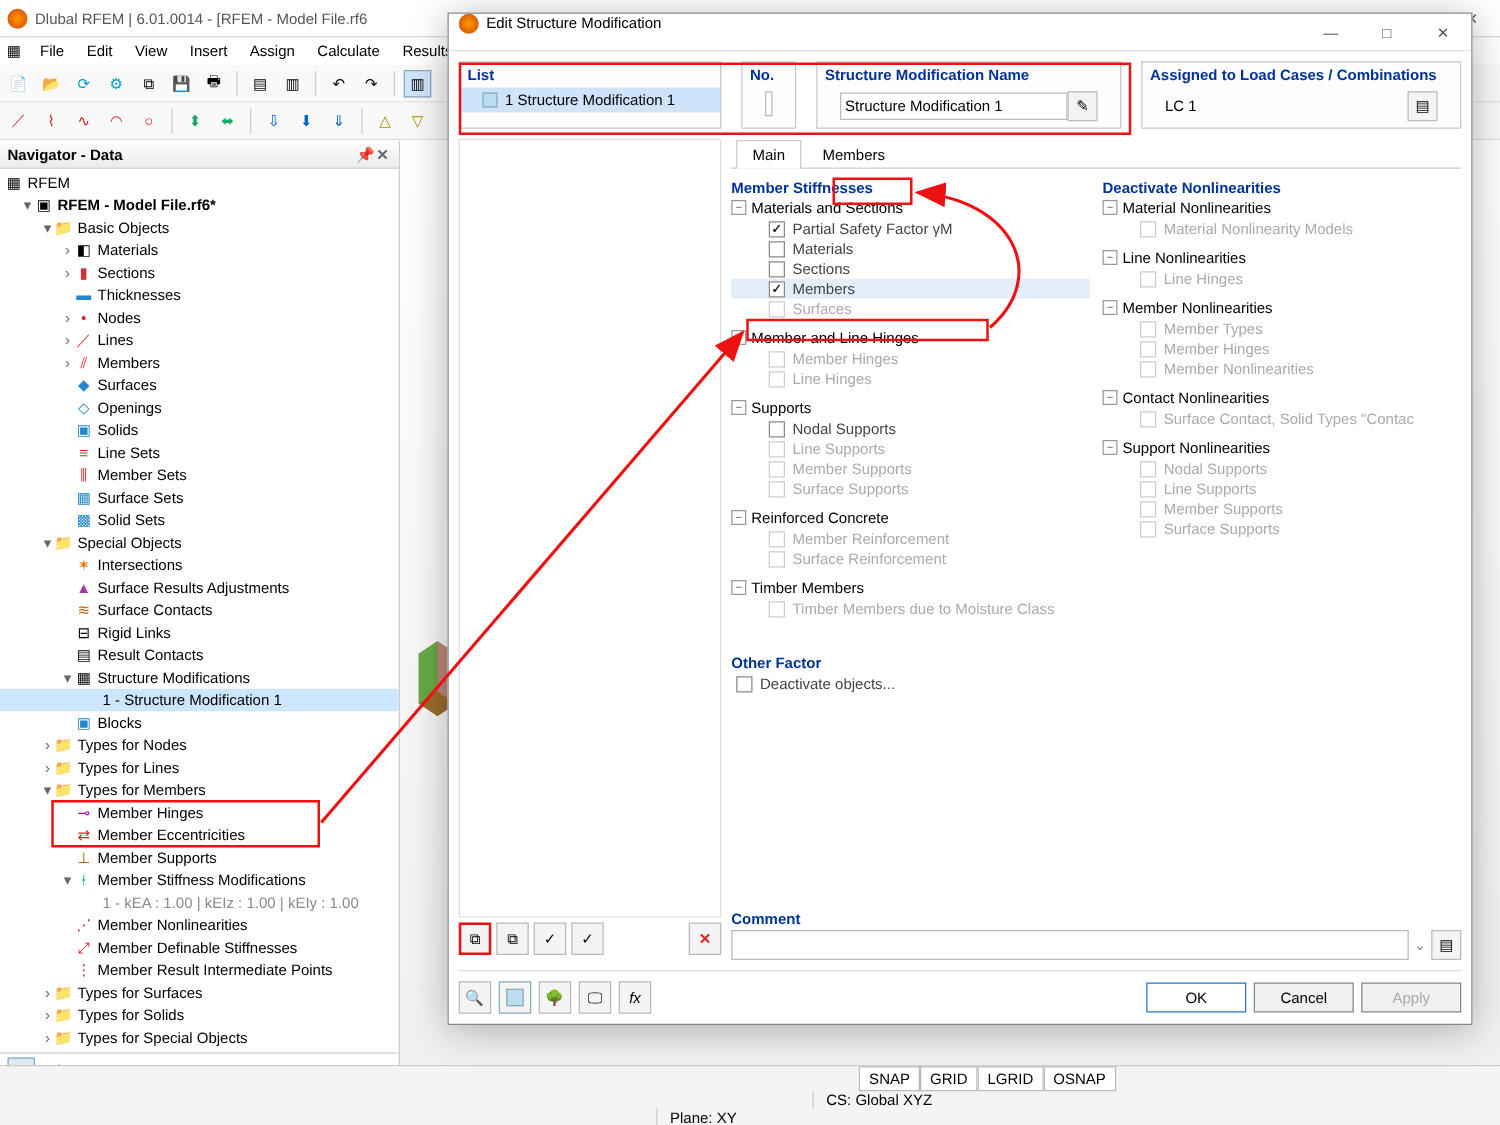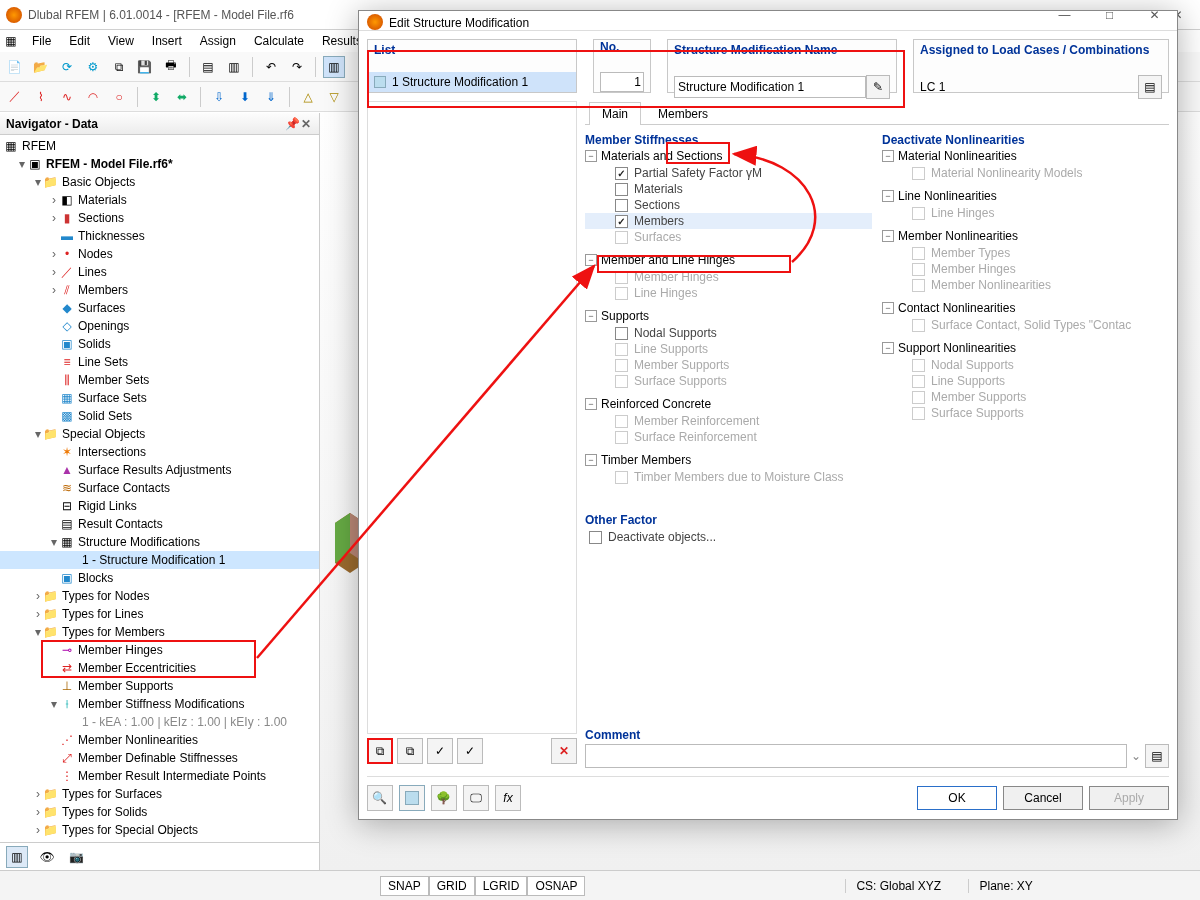--- a/index.html
+++ b/index.html
@@ -26,38 +26,38 @@
 .nav-tree { flex: 1; overflow: auto; font-size: 12px; padding: 2px 0; }
 .tree-row { display: flex; align-items: center; height: 18px; padding-left: 4px; white-space: nowrap; }
 .tree-row.sel { background: #cde6ff; }
 .tw { display:inline-block; width:12px; text-align:center; color:#666;}
 .ic { width:14px; height:14px; display:inline-flex; align-items:center; justify-content:center; margin-right:4px;}
 .ind1{padding-left:16px;} .ind2{padding-left:32px;} .ind3{padding-left:48px;} .ind4{padding-left:64px;}
 
 .viewport { flex: 1; background: linear-gradient(#fefefe,#f0f0f0); position: relative; }
 .model-3d { position:absolute; left:10px; top:400px; width:40px; height:60px; }
 
-.statusbar { position:absolute; bottom:0; left:0; right:0; height:30px; background:#f4f4f4; border-top:1px solid #ccc; display:flex; align-items:center; font-size:12px;}
+.statusbar { position:absolute; bottom:0; left:0; right:0; height:48px; background:#f4f4f4; border-top:1px solid #ccc; display:flex; align-items:center; font-size:12px;flex-direction:column;}
 .status-btns{display:flex;gap:0;margin-left:380px;}
 .sbtn{border:1px solid #bbb;padding:2px 7px;background:#fff;}
 .status-seg{border-left:1px solid #ccc;padding:0 10px;margin-left:auto;}
 .status-seg2{border-left:1px solid #ccc;padding:0 10px;width:150px;}
 
 
 .dialog { position: absolute; left: 358px; top: 10px; width: 820px; height: 810px; background: #fff; border: 1px solid #888; box-shadow: 0 4px 30px rgba(0,0,0,.3); display:flex; flex-direction:column;}
-.dlg-title { height: 20px; display:flex; align-items:flex-end; padding-left:8px; border-bottom:1px solid #ddd;}
+.dlg-title { height: 30px; display:flex; align-items:flex-start; padding-left:8px; border-bottom:1px solid #ddd;}
 .dlg-title .app-icon{width:16px;height:16px;background:radial-gradient(circle,#f90,#c40);border-radius:50%;margin-right:6px;}
 .dlg-title .t{flex:1;}
 .dlg-body { flex:1; padding:8px; display:flex; flex-direction:column; gap:8px;}
 .dlg-top { display:flex; gap:16px; height:54px;}
 .fld { border:1px solid #c8c8c8; background:#fdfdfd; display:flex; flex-direction:column;}
 .fld .lbl{color:#003399;font-weight:600;padding:3px 6px;font-size:12px;}
-.fld .val{padding:3px 6px;display:flex;align-items:center;margin-top:12px;}
+.fld .val{padding:3px 18px;display:flex;align-items:center;}
 .list-fld{width:210px;}
-.no-fld{width:58px;justify-content:center;}
+.no-fld{width:44px;}
 .no-fld input{width:100%;text-align:right;border:1px solid #bbb;padding:2px;}
 .name-fld{flex:1;}
 .name-fld input{flex:1;border:1px solid #bbb;padding:3px;}
 .assigned-fld{width:256px;}
 .assigned-fld .val{justify-content:space-between;}
 
 .dlg-mid { flex:1; display:flex; gap:8px;}
 .left-pane{width:210px;display:flex;flex-direction:column;}
 .left-tree{flex:1;border:1px solid #ddd;}
 .left-btns{display:flex;gap:4px;padding:4px 0;}

